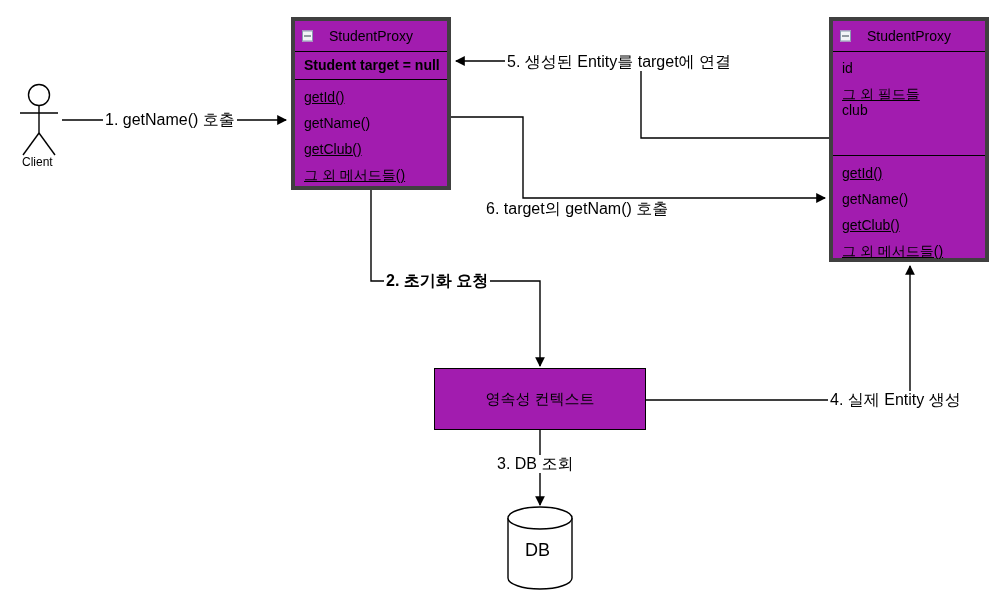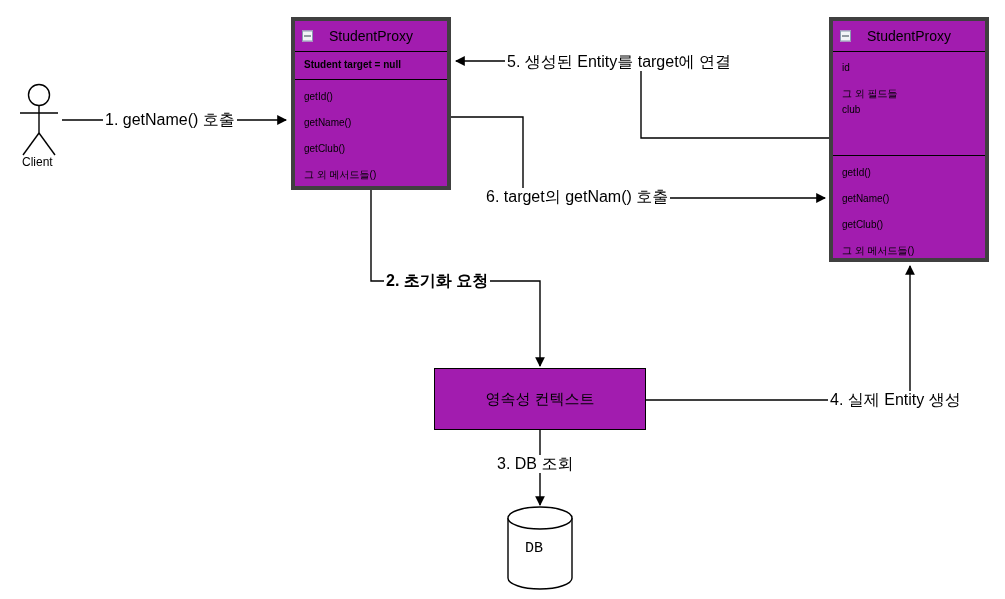--- a/index.html
+++ b/index.html
@@ -65,29 +65,29 @@
     background: #33414f;
   }
   .uml-compartment {
     box-sizing: border-box;
     padding: 9px 0 9px 0;
   }
   .uml-compartment.bordered {
     border-bottom: 1px solid #000000;
   }
   .uml-row {
-    font-size: 10px;
+    font-size: 14px;
     padding: 0 8px 0 9px;
     line-height: 16px;
     margin-bottom: 10px;
     white-space: nowrap;
   }
   .uml-row:last-child { margin-bottom: 0; }
   .uml-row.bold { font-weight: bold; }
-  .uml-row.underline { }
+  .uml-row.underline { text-decoration: underline; }
 
   
   .proc-box {
     position: absolute;
     border: 1px solid #000000;
     background: #a21caf;
     box-sizing: border-box;
     display: flex;
     align-items: center;
     justify-content: center;
@@ -104,23 +104,22 @@
     line-height: 18px;
   }
 
   .actor-label {
     position: absolute;
     font-size: 12px;
     white-space: nowrap;
   }
   .db-label {
     position: absolute;
-    font-size: 15px;
-    white-space: nowrap;
-    font-family: Liberation Mono, monospace;
+    font-size: 18px;
+    white-space: nowrap;
   }
 </style>
 </head>
 <body>
 
 <div id="canvas">
 
   <svg class="layer" viewBox="0 0 1005 599" xmlns="http://www.w3.org/2000/svg">
     <defs>
       <marker id="arrow-end" viewBox="0 0 10 10" refX="9" refY="5" markerWidth="7" markerHeight="7" orient="auto-start-reverse">
@@ -211,15 +210,15 @@
   <div class="edge-label" style="left:103px; top:111px;">1. getName() 호출</div>
 
   <div class="edge-label" style="left:384px; top:272px;font-weight:bold;">2. 초기화 요청</div>
 
   <div class="edge-label" style="left:495px; top:455px;">3. DB 조회</div>
 
   <div class="edge-label" style="left:828px; top:391px;">4. 실제 Entity 생성</div>
 
   <div class="edge-label" style="left:505px; top:53px;">5. 생성된 Entity를 target에 연결</div>
 
-  <div class="edge-label" style="left:484px; top:188px;">6. target의 getNam() 호출</div>
+  <div class="edge-label" style="left:484px; top:200px;">6. target의 getNam() 호출</div>
 
 </div>
 
 </body></html>

